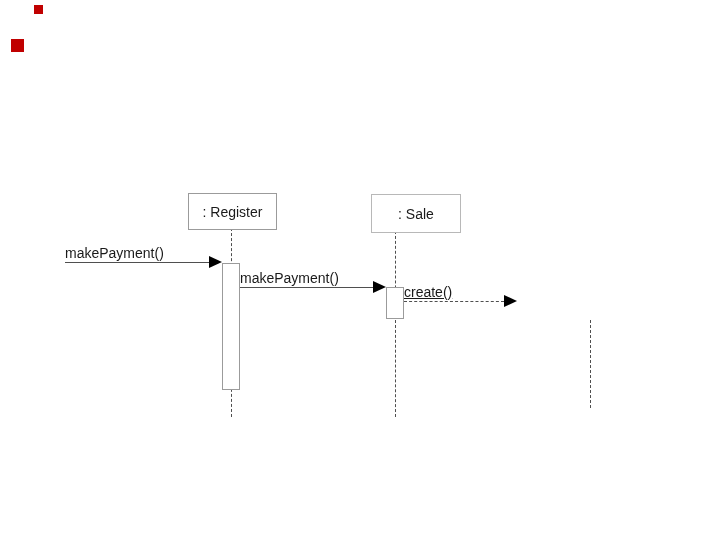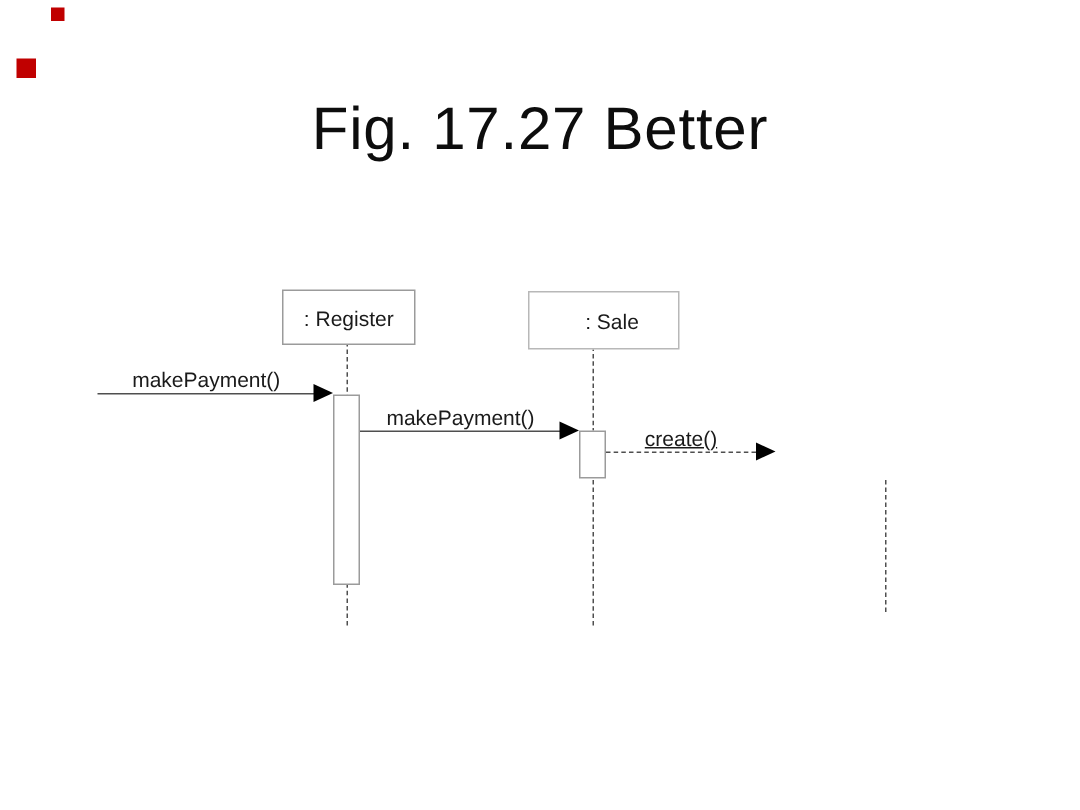--- a/index.html
+++ b/index.html
@@ -39,21 +39,21 @@
   
   .obj-box {
     position: absolute;
     background: #ffffff;
     border: 1px solid #9b9b9b;
     display: flex; align-items: center; justify-content: center;
     font-size: 14px;
     color: #1a1a1a;
   }
   .box-register { left: 188px; top: 193px; width: 87px;  height: 35px; }
-  .box-sale     { left: 352px; top: 194px; width: 88px;  height: 37px; border-color: #b8b8b8; padding-left: 11px; }
+  .box-sale     { left: 371px; top: 194px; width: 88px;  height: 37px; border-color: #b8b8b8; }
   .box-payment  { left: 517px; top: 283px; width: 146px; height: 37px; }
 
   
   .activation { position: absolute; background: #ffffff; border: 1px solid #9b9b9b; }
   .act-register { left: 222px; top: 263px; width: 16px; height: 125px; }
   .act-sale     { left: 386px; top: 287px; width: 16px; height: 30px;  }
 
   
   .msg-line { position: absolute; height: 0; border-top: 1px solid #4f4f4f; }
   .line-1 { left: 65px;  top: 262px; width: 145px; }
@@ -69,36 +69,34 @@
   }
   .ah-1 { left: 209px; top: 256px; }
   .ah-2 { left: 373px; top: 281px; }
   .ah-3 { left: 504px; top: 295px; }
 
   
   .msg-label {
     position: absolute;
     font-size: 14px;
     color: #1a1a1a;
-    text-align: center;
     white-space: nowrap;
   }
   .lbl-1 { left: 65px;  width: 145px; top: 245px; }
   .lbl-2 { left: 240px; width: 134px; top: 270px; }
   .lbl-3 { left: 404px; width: 100px; top: 284px; text-decoration: underline; }
 </style>
 </head>
 <body>
 
 <div class="slide">
 
   <div class="marker marker-1"></div>
   <div class="marker marker-2"></div>
 
-  <h1 class="title">Fig. 17.27 Better</h1>
 
   <div class="diagram">
 
     <div class="lifeline ll-register"></div>
     <div class="lifeline ll-sale"></div>
     <div class="lifeline ll-payment"></div>
 
     <div class="obj-box box-register">
       <span>: Register</span>
     </div>

